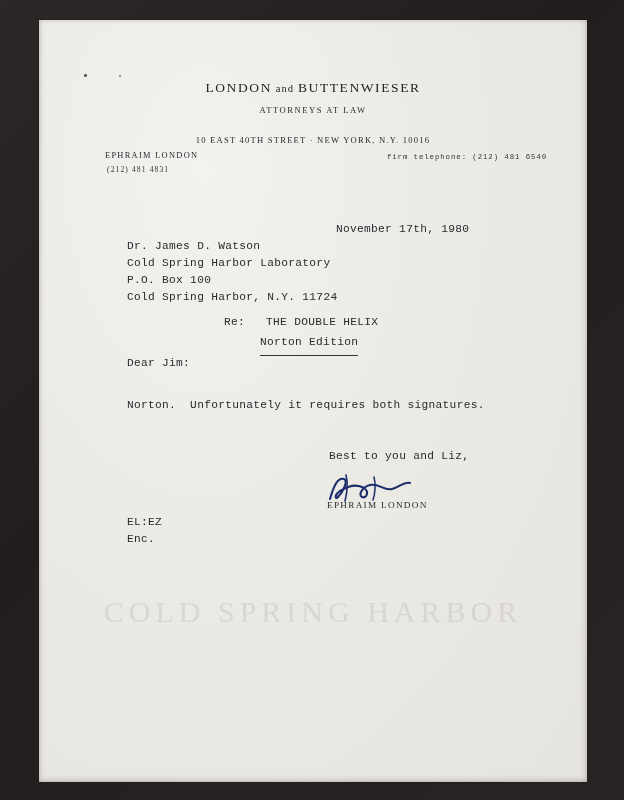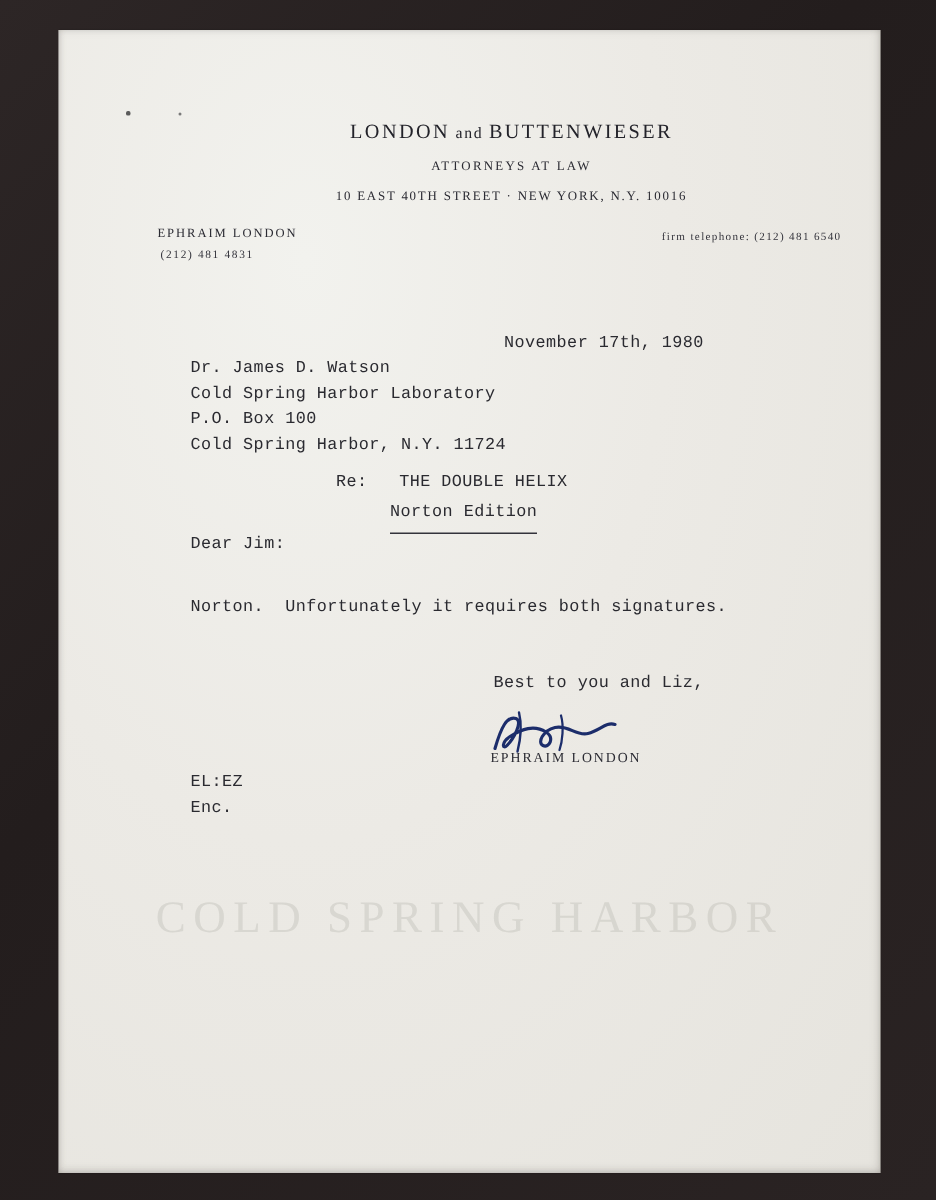--- a/index.html
+++ b/index.html
@@ -55,42 +55,41 @@
     line-height: 17px;
     white-space: pre;
   }
   
   #letterhead {
     position: absolute;
     top: 60px;
     left: 0;
     width: 100%;
     text-align: center;
-    padding-left: 28px;
   }
   #firm-name {
     font-family: "Liberation Serif", serif;
     font-size: 13.5px;
     letter-spacing: 1.6px;
     color: #23232a;
     white-space: pre;
   }
   #firm-name .small {
     font-size: 10.5px;
     letter-spacing: 1.1px;
   }
   #firm-subtitle {
     margin-top: 9px;
     font-family: "Liberation Serif", serif;
     font-size: 8.6px;
     letter-spacing: 1.5px;
     color: #2b2b33;
   }
   #firm-address {
-    margin-top: 10px;
+    margin-top: 20px;
     font-family: "Liberation Serif", serif;
     font-size: 8.6px;
     letter-spacing: 1.2px;
     color: #2b2b33;
   }
   #attorney-block {
     position: absolute;
     top: 131px;
     left: 66px;
     text-align: left;
@@ -105,22 +104,22 @@
     margin-top: 5px;
     margin-left: 2px;
     font-family: "Liberation Serif", serif;
     font-size: 7.6px;
     letter-spacing: 1.1px;
     color: #34343c;
   }
   #firm-phone {
     position: absolute;
     top: 133px;
-    right: 26px;
-    font-family: Liberation Serif, serif;
+    right: 40px;
+    font-family: Liberation Mono, monospace;
     font-size: 7.4px;
     letter-spacing: 0.9px;
     color: #34343c;
   }
   
   #date-line {
     position: absolute;
     top: 189px;
     left: 297px;
     margin-top: 12px;

